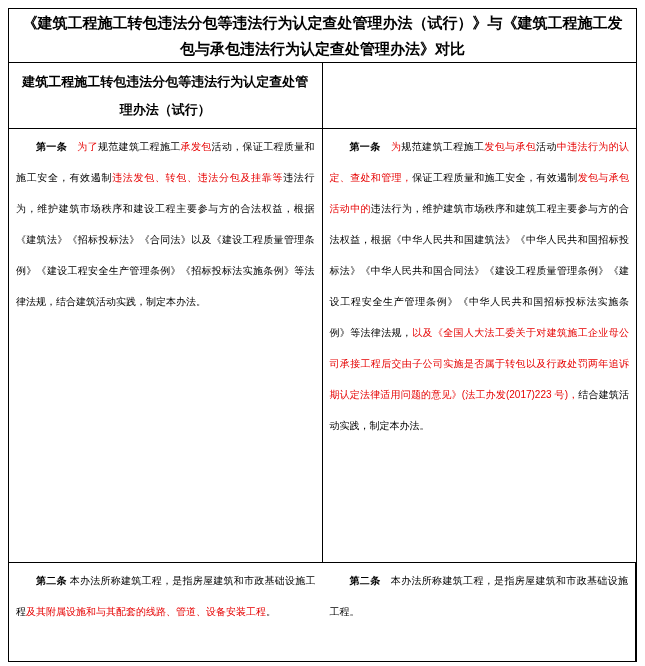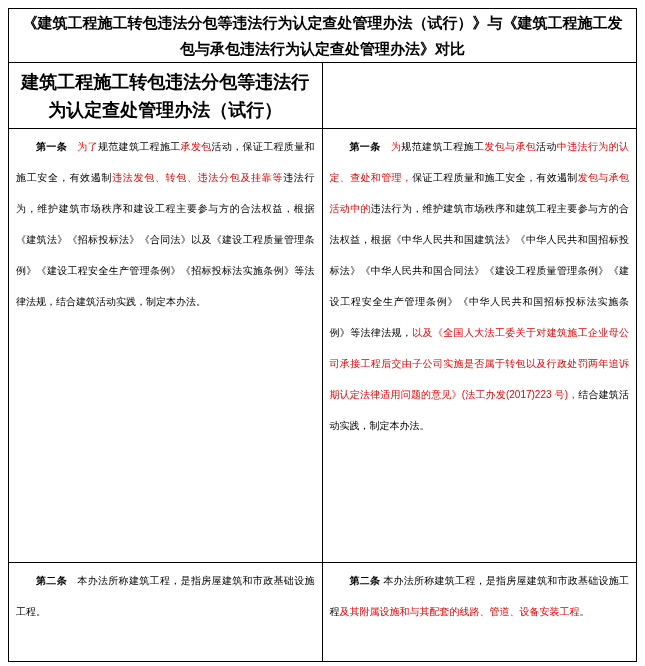--- a/index.html
+++ b/index.html
@@ -49,21 +49,21 @@
     display: flex;
     flex-direction: row;
   }
   .header-cell {
     width: 50%;
     display: flex;
     align-items: center;
     justify-content: center;
     text-align: center;
     font-weight: bold;
-    font-size: 18px;
+    font-size: 13px;
     line-height: 28px;
     padding: 0 10px;
     overflow: hidden;
   }
   .header-cell.first { border-right: 1px solid var(--border); }
   .body-row {
     display: flex;
     flex-direction: row;
   }
   .row-article-1 {
@@ -101,22 +101,22 @@
     <div class="body-row row-article-1">
       <div class="body-cell first">
         <p class="article-paragraph"><span class="seg-bold">第一条　</span><span class="seg-red">为了</span><span>规范建筑工程施工</span><span class="seg-red">承发包</span><span>活动，保证工程质量和施工安全，有效遏制</span><span class="seg-red">违法发包、转包、违法分包及挂靠等</span><span>违法行为，维护建筑市场秩序和建设工程主要参与方的合法权益，根据《建筑法》《招标投标法》《合同法》以及《建设工程质量管理条例》《建设工程安全生产管理条例》《招标投标法实施条例》等法律法规，结合建筑活动实践，制定本办法。</span></p>
       </div>
       <div class="body-cell">
         <p class="article-paragraph"><span class="seg-bold">第一条　</span><span class="seg-red">为</span><span>规范建筑工程施工</span><span class="seg-red">发包与承包</span><span>活动</span><span class="seg-red">中违法行为的认定、查处和管理，</span><span>保证工程质量和施工安全，有效遏制</span><span class="seg-red">发包与承包活动中的</span><span>违法行为，维护建筑市场秩序和建筑工程主要参与方的合法权益，根据《中华人民共和国建筑法》《中华人民共和国招标投标法》《中华人民共和国合同法》《建设工程质量管理条例》《建设工程安全生产管理条例》《中华人民共和国招标投标法实施条例》等法律法规，</span><span class="seg-red">以及《全国人大法工委关于对建筑施工企业母公司承接工程后交由子公司实施是否属于转包以及行政处罚两年追诉期认定法律适用问题的意见》(法工办发(2017)223 号)，</span><span>结合建筑活动实践，制定本办法。</span></p>
       </div>
     </div>
 
     <div class="body-row row-article-2">
+      <div class="body-cell">
+        <p class="article-paragraph"><span class="seg-bold">第二条 </span><span>本办法所称建筑工程，是指房屋建筑和市政基础设施工程</span><span class="seg-red">及其附属设施和与其配套的线路、管道、设备安装工程</span><span>。</span></p>
+      </div>
       <div class="body-cell first">
         <p class="article-paragraph"><span class="seg-bold">第二条　</span><span>本办法所称建筑工程，是指房屋建筑和市政基础设施工程。</span></p>
-      </div>
-      <div class="body-cell">
-        <p class="article-paragraph"><span class="seg-bold">第二条 </span><span>本办法所称建筑工程，是指房屋建筑和市政基础设施工程</span><span class="seg-red">及其附属设施和与其配套的线路、管道、设备安装工程</span><span>。</span></p>
       </div>
     </div>
 
   </div>
 </div>
 
 </body></html>

